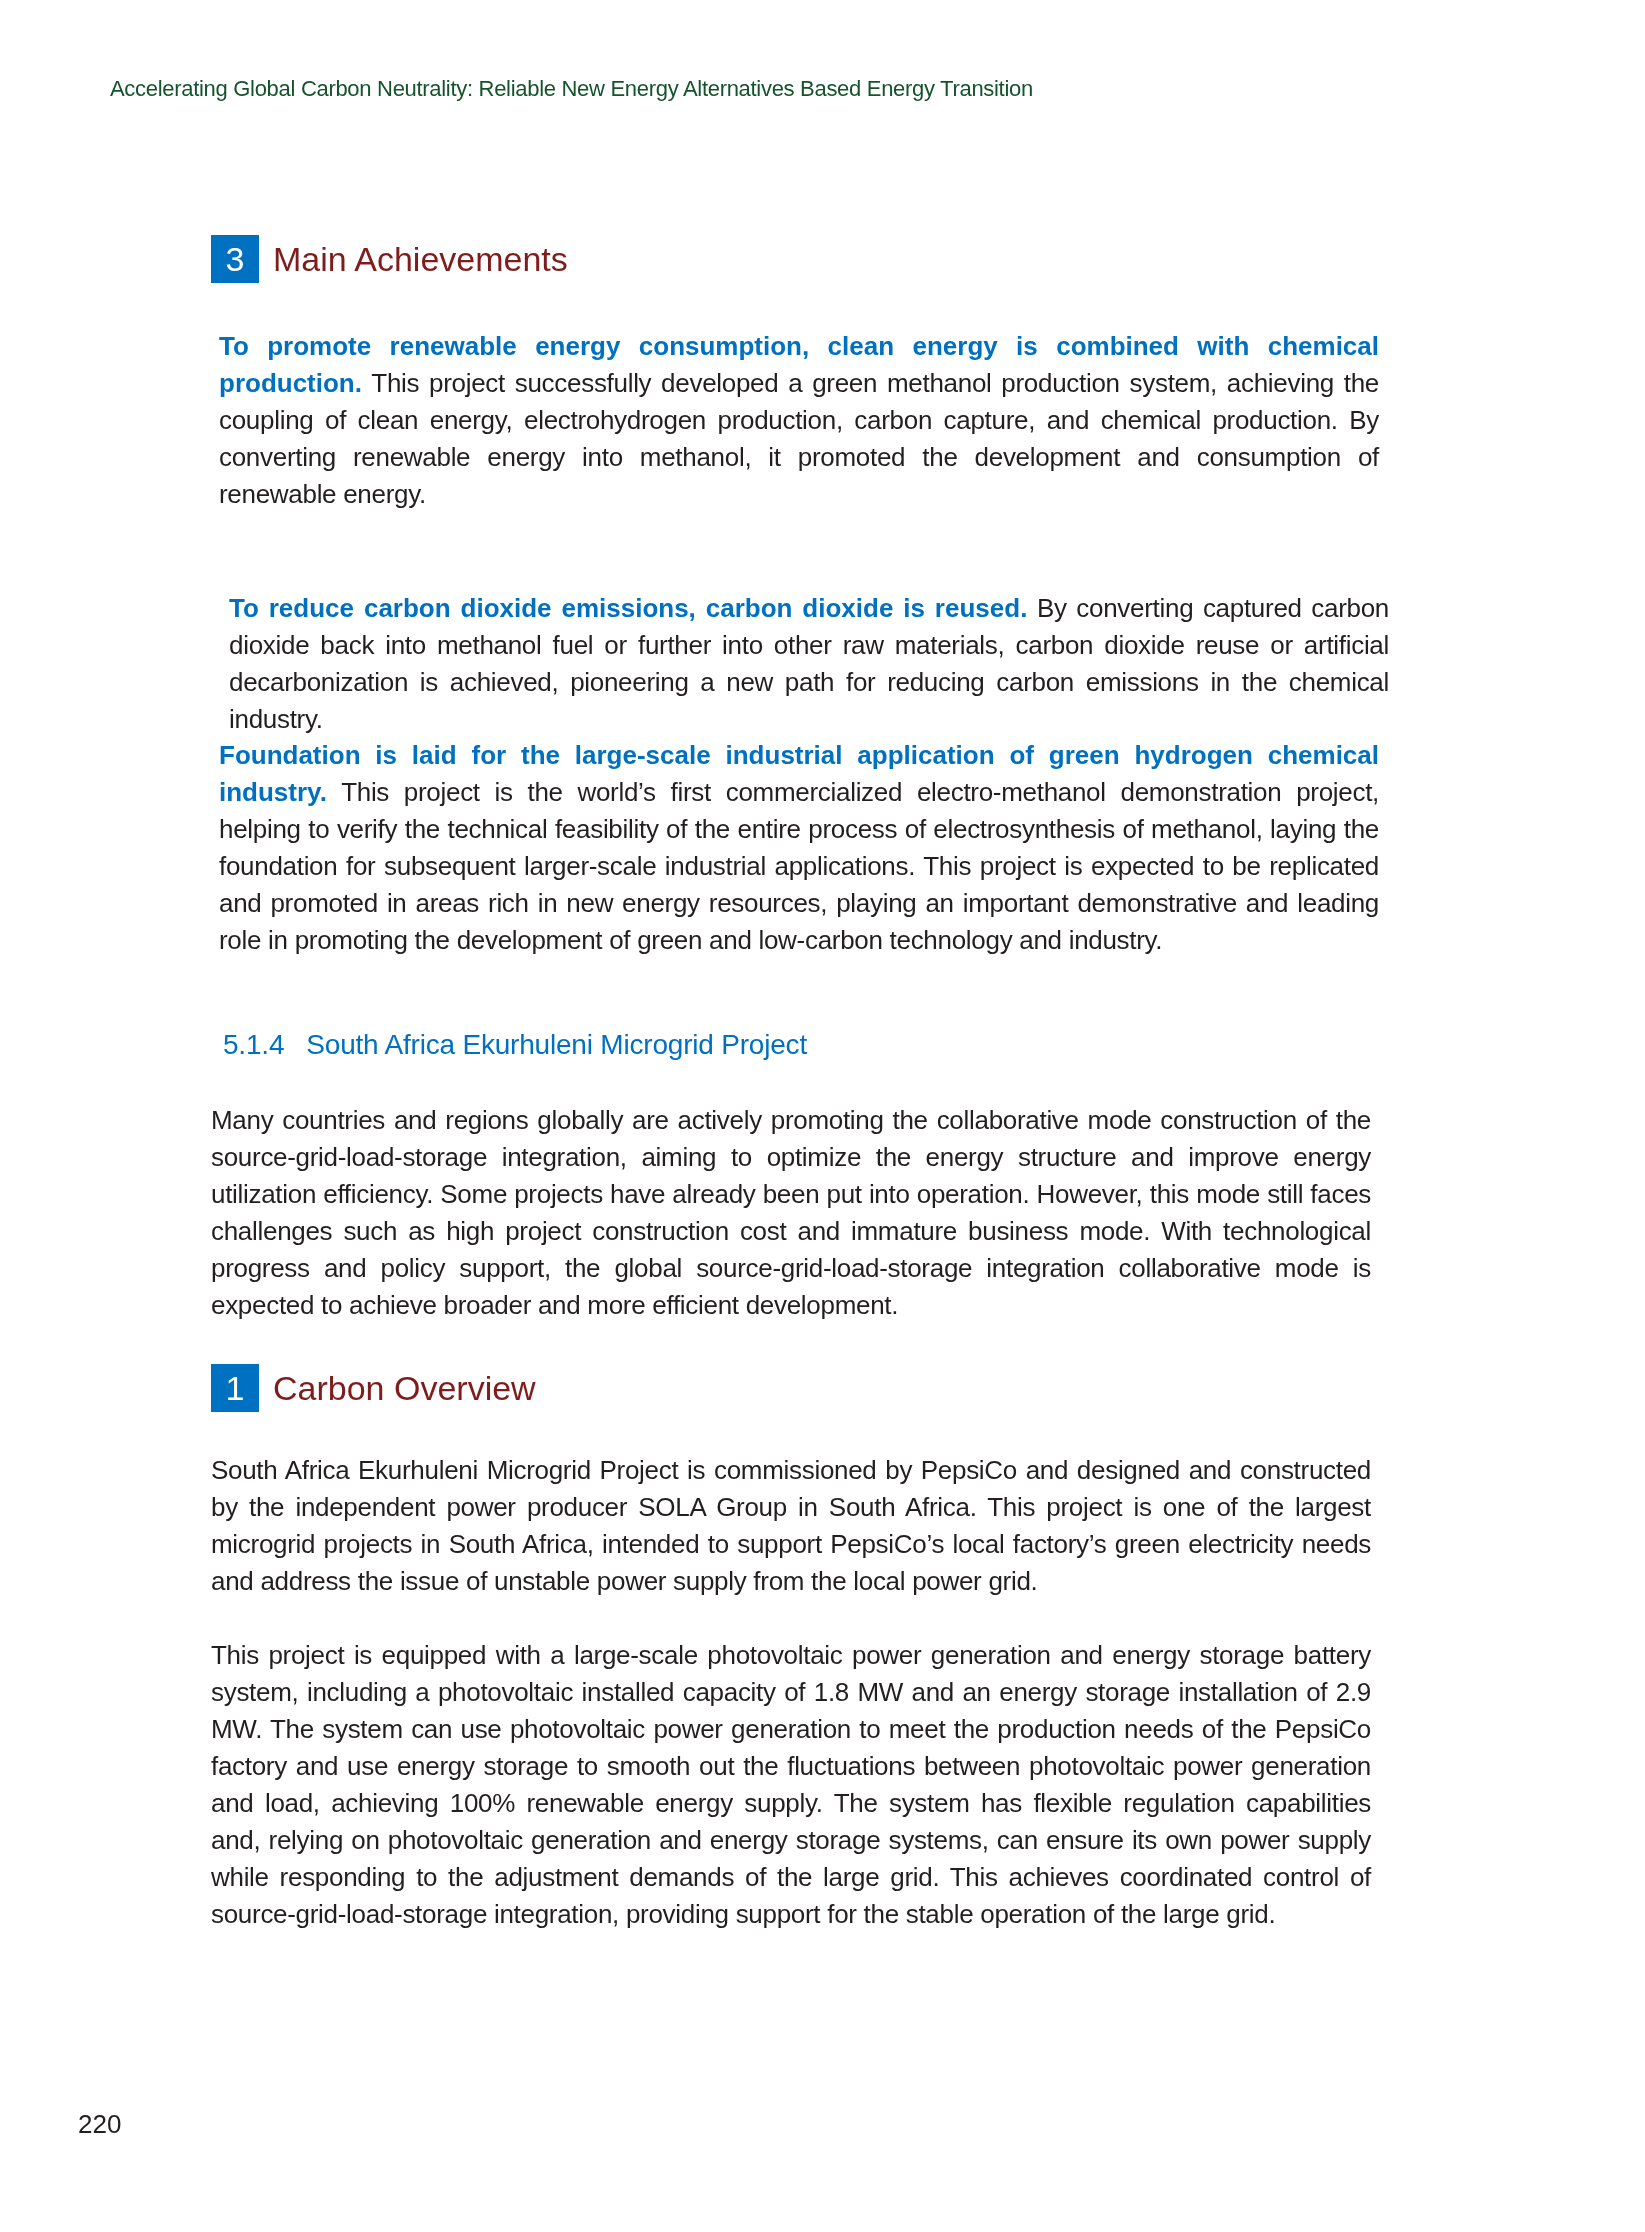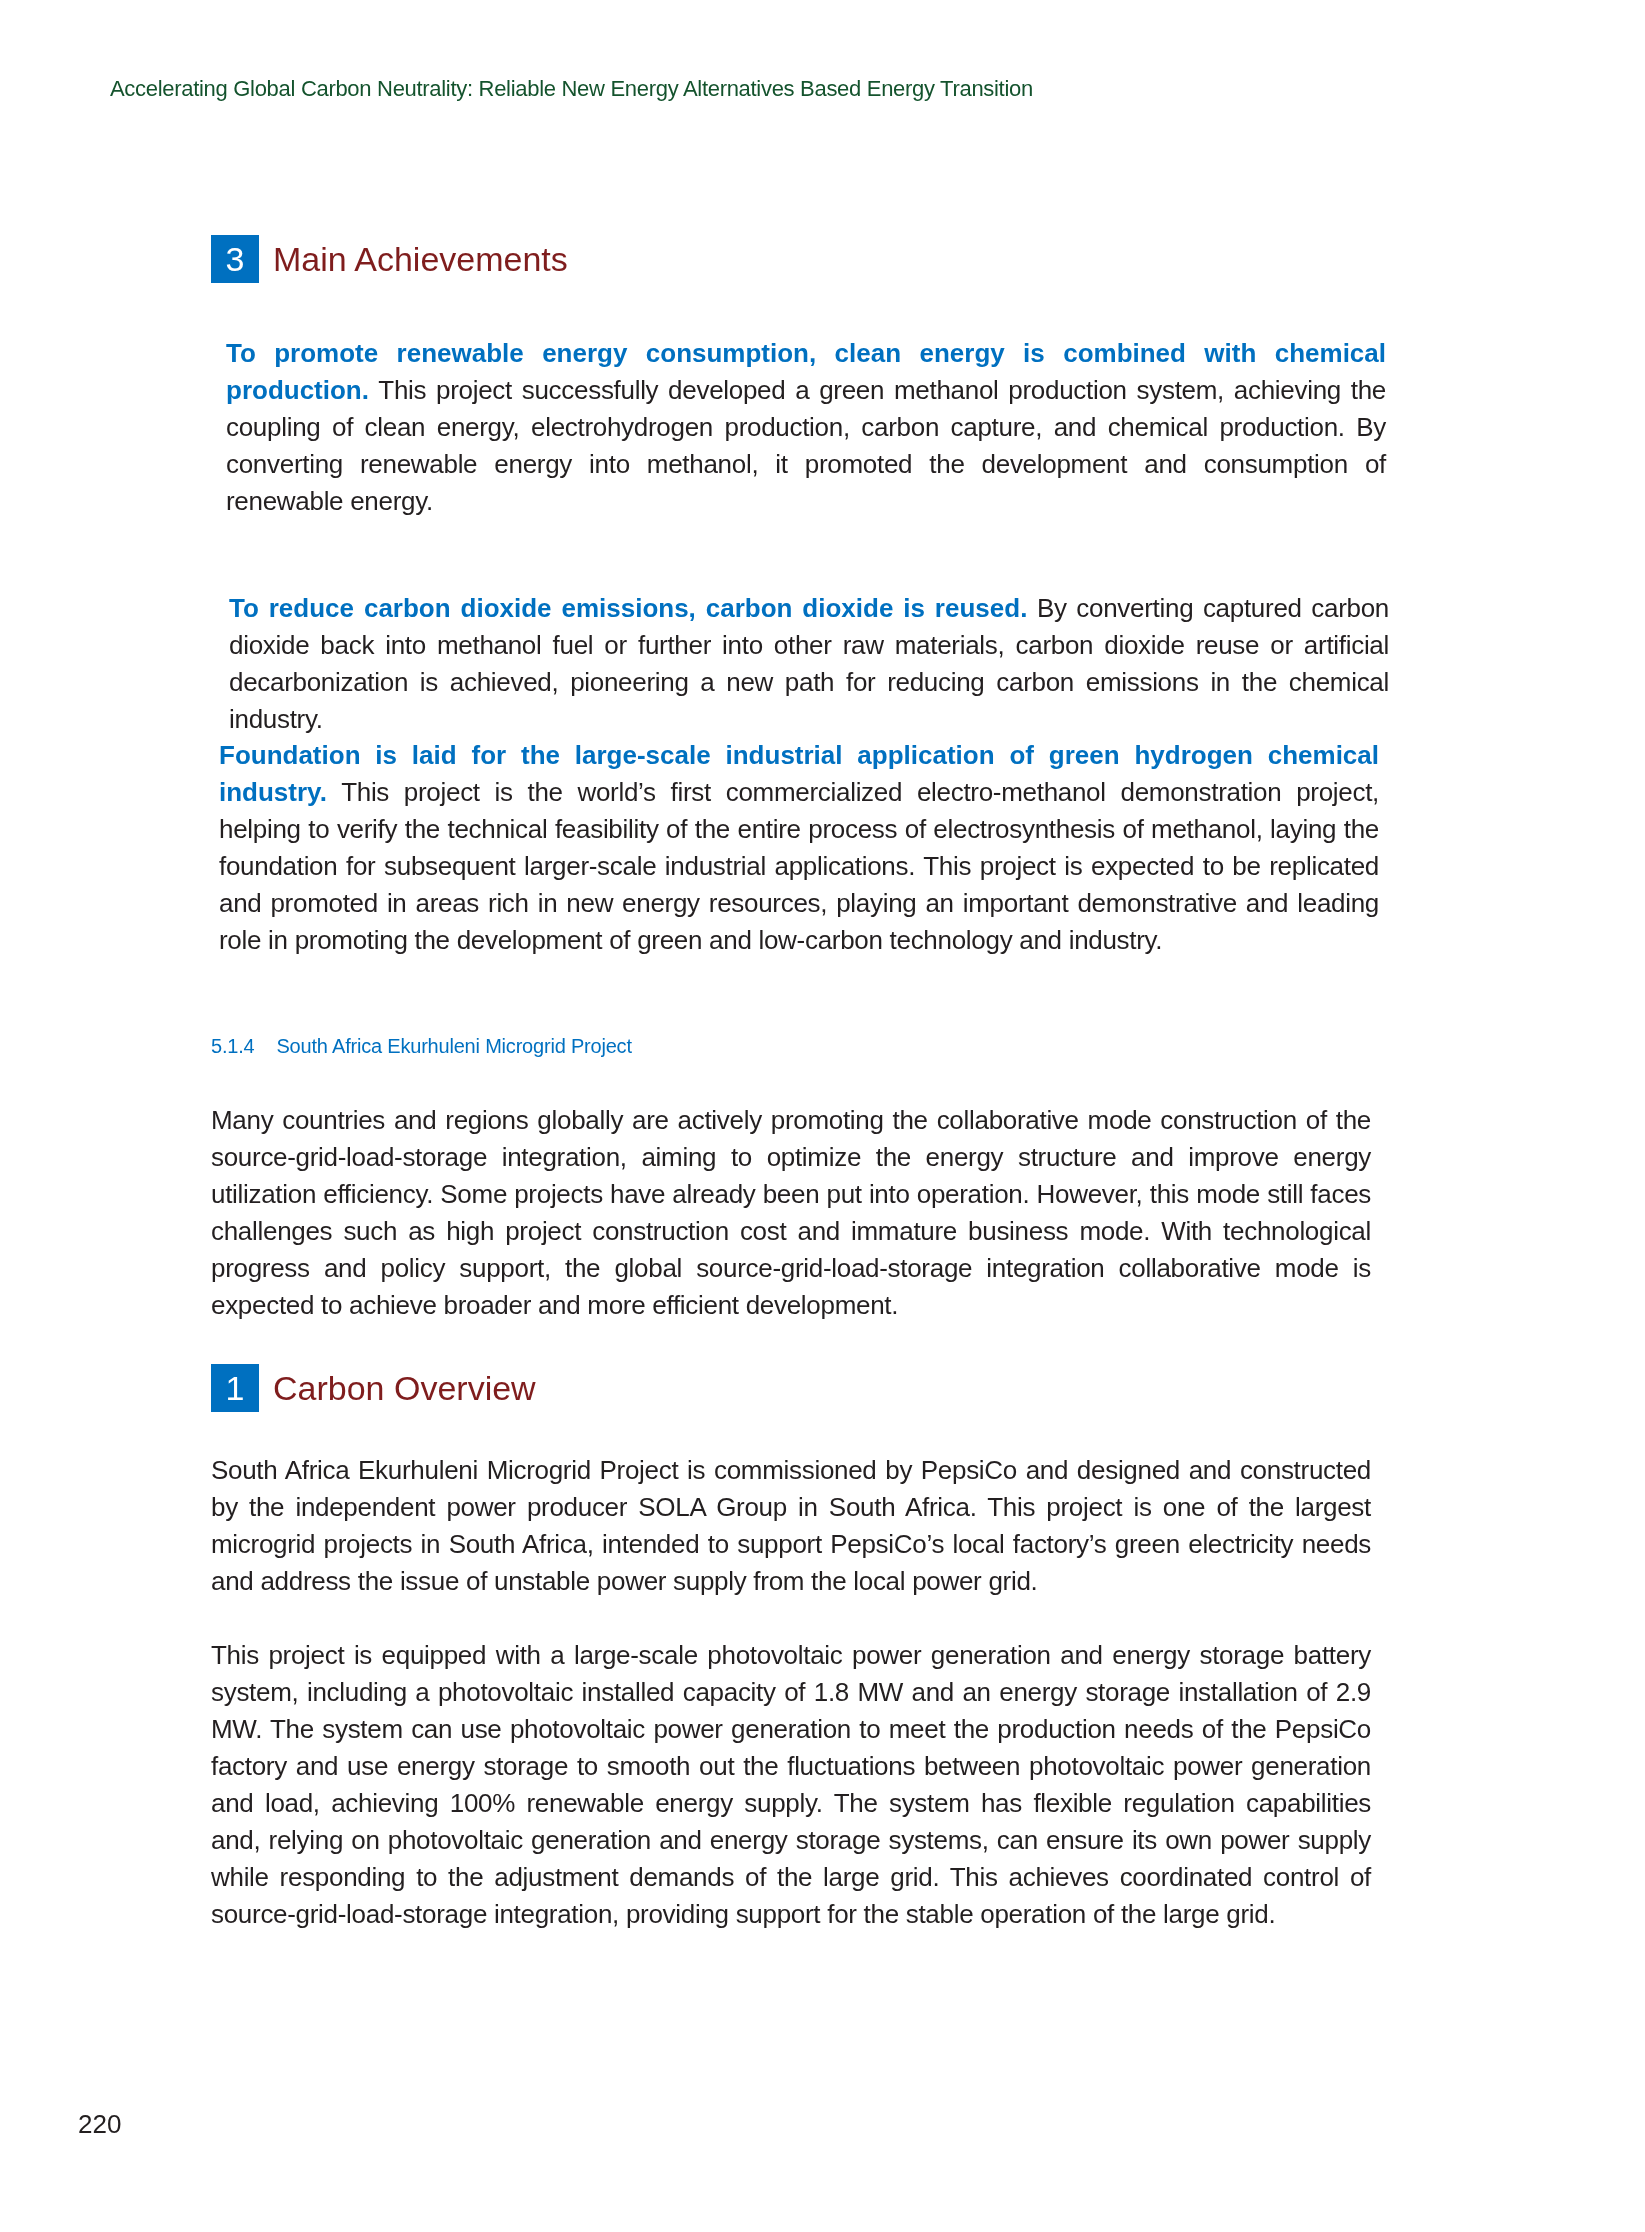--- a/index.html
+++ b/index.html
@@ -62,25 +62,24 @@
       color: #231f20;
       letter-spacing: -0.3px;
     }
     .para .lead {
       color: #0070c0;
       font-weight: bold;
       letter-spacing: 0px;
     }
     .section-heading {
       position: absolute;
-      left: 0;
-      font-size: 20px;
+      left: 12px;
+      font-size: 28px;
       color: #0070c0;
       letter-spacing: -0.2px;
-      margin-top: 6px;
     }
     .section-heading .sec-num {
       display: inline-block;
       margin-right: 22px;
     }
     .page-number {
       position: absolute;
       left: 78px;
       top: 2109px;
       font-size: 26px;
@@ -92,21 +91,21 @@
 
 <div class="running-header">Accelerating Global Carbon Neutrality: Reliable New Energy Alternatives Based Energy Transition</div>
 
 <div class="content">
 
   <div class="numbered-heading" style="top:235px;">
     <div class="num-badge">3</div>
     <div class="num-heading-label">Main Achievements</div>
   </div>
 
-  <p class="para" style="top:320px;margin:15px;">
+  <p class="para" style="top:320px;margin:8px;">
     <span class="lead">To promote renewable energy consumption, clean energy is combined with chemical production.</span><span> This project successfully developed a green methanol production system, achieving the coupling of clean energy, electrohydrogen production, carbon capture, and chemical production. By converting renewable energy into methanol, it promoted the development and consumption of renewable energy.</span>
   </p>
 
   <p class="para" style="top:572px;margin:18px;">
     <span class="lead">To reduce carbon dioxide emissions, carbon dioxide is reused.</span><span> By converting captured carbon dioxide back into methanol fuel or further into other raw materials, carbon dioxide reuse or artificial decarbonization is achieved, pioneering a new path for reducing carbon emissions in the chemical industry.</span>
   </p>
 
   <p class="para" style="top:729px;margin:8px;">
     <span class="lead">Foundation is laid for the large-scale industrial application of green hydrogen chemical industry.</span><span> This project is the world’s first commercialized electro-methanol demonstration project, helping to verify the technical feasibility of the entire process of electrosynthesis of methanol, laying the foundation for subsequent larger-scale industrial applications. This project is expected to be replicated and promoted in areas rich in new energy resources, playing an important demonstrative and leading role in promoting the development of green and low-carbon technology and industry.</span>
   </p>

